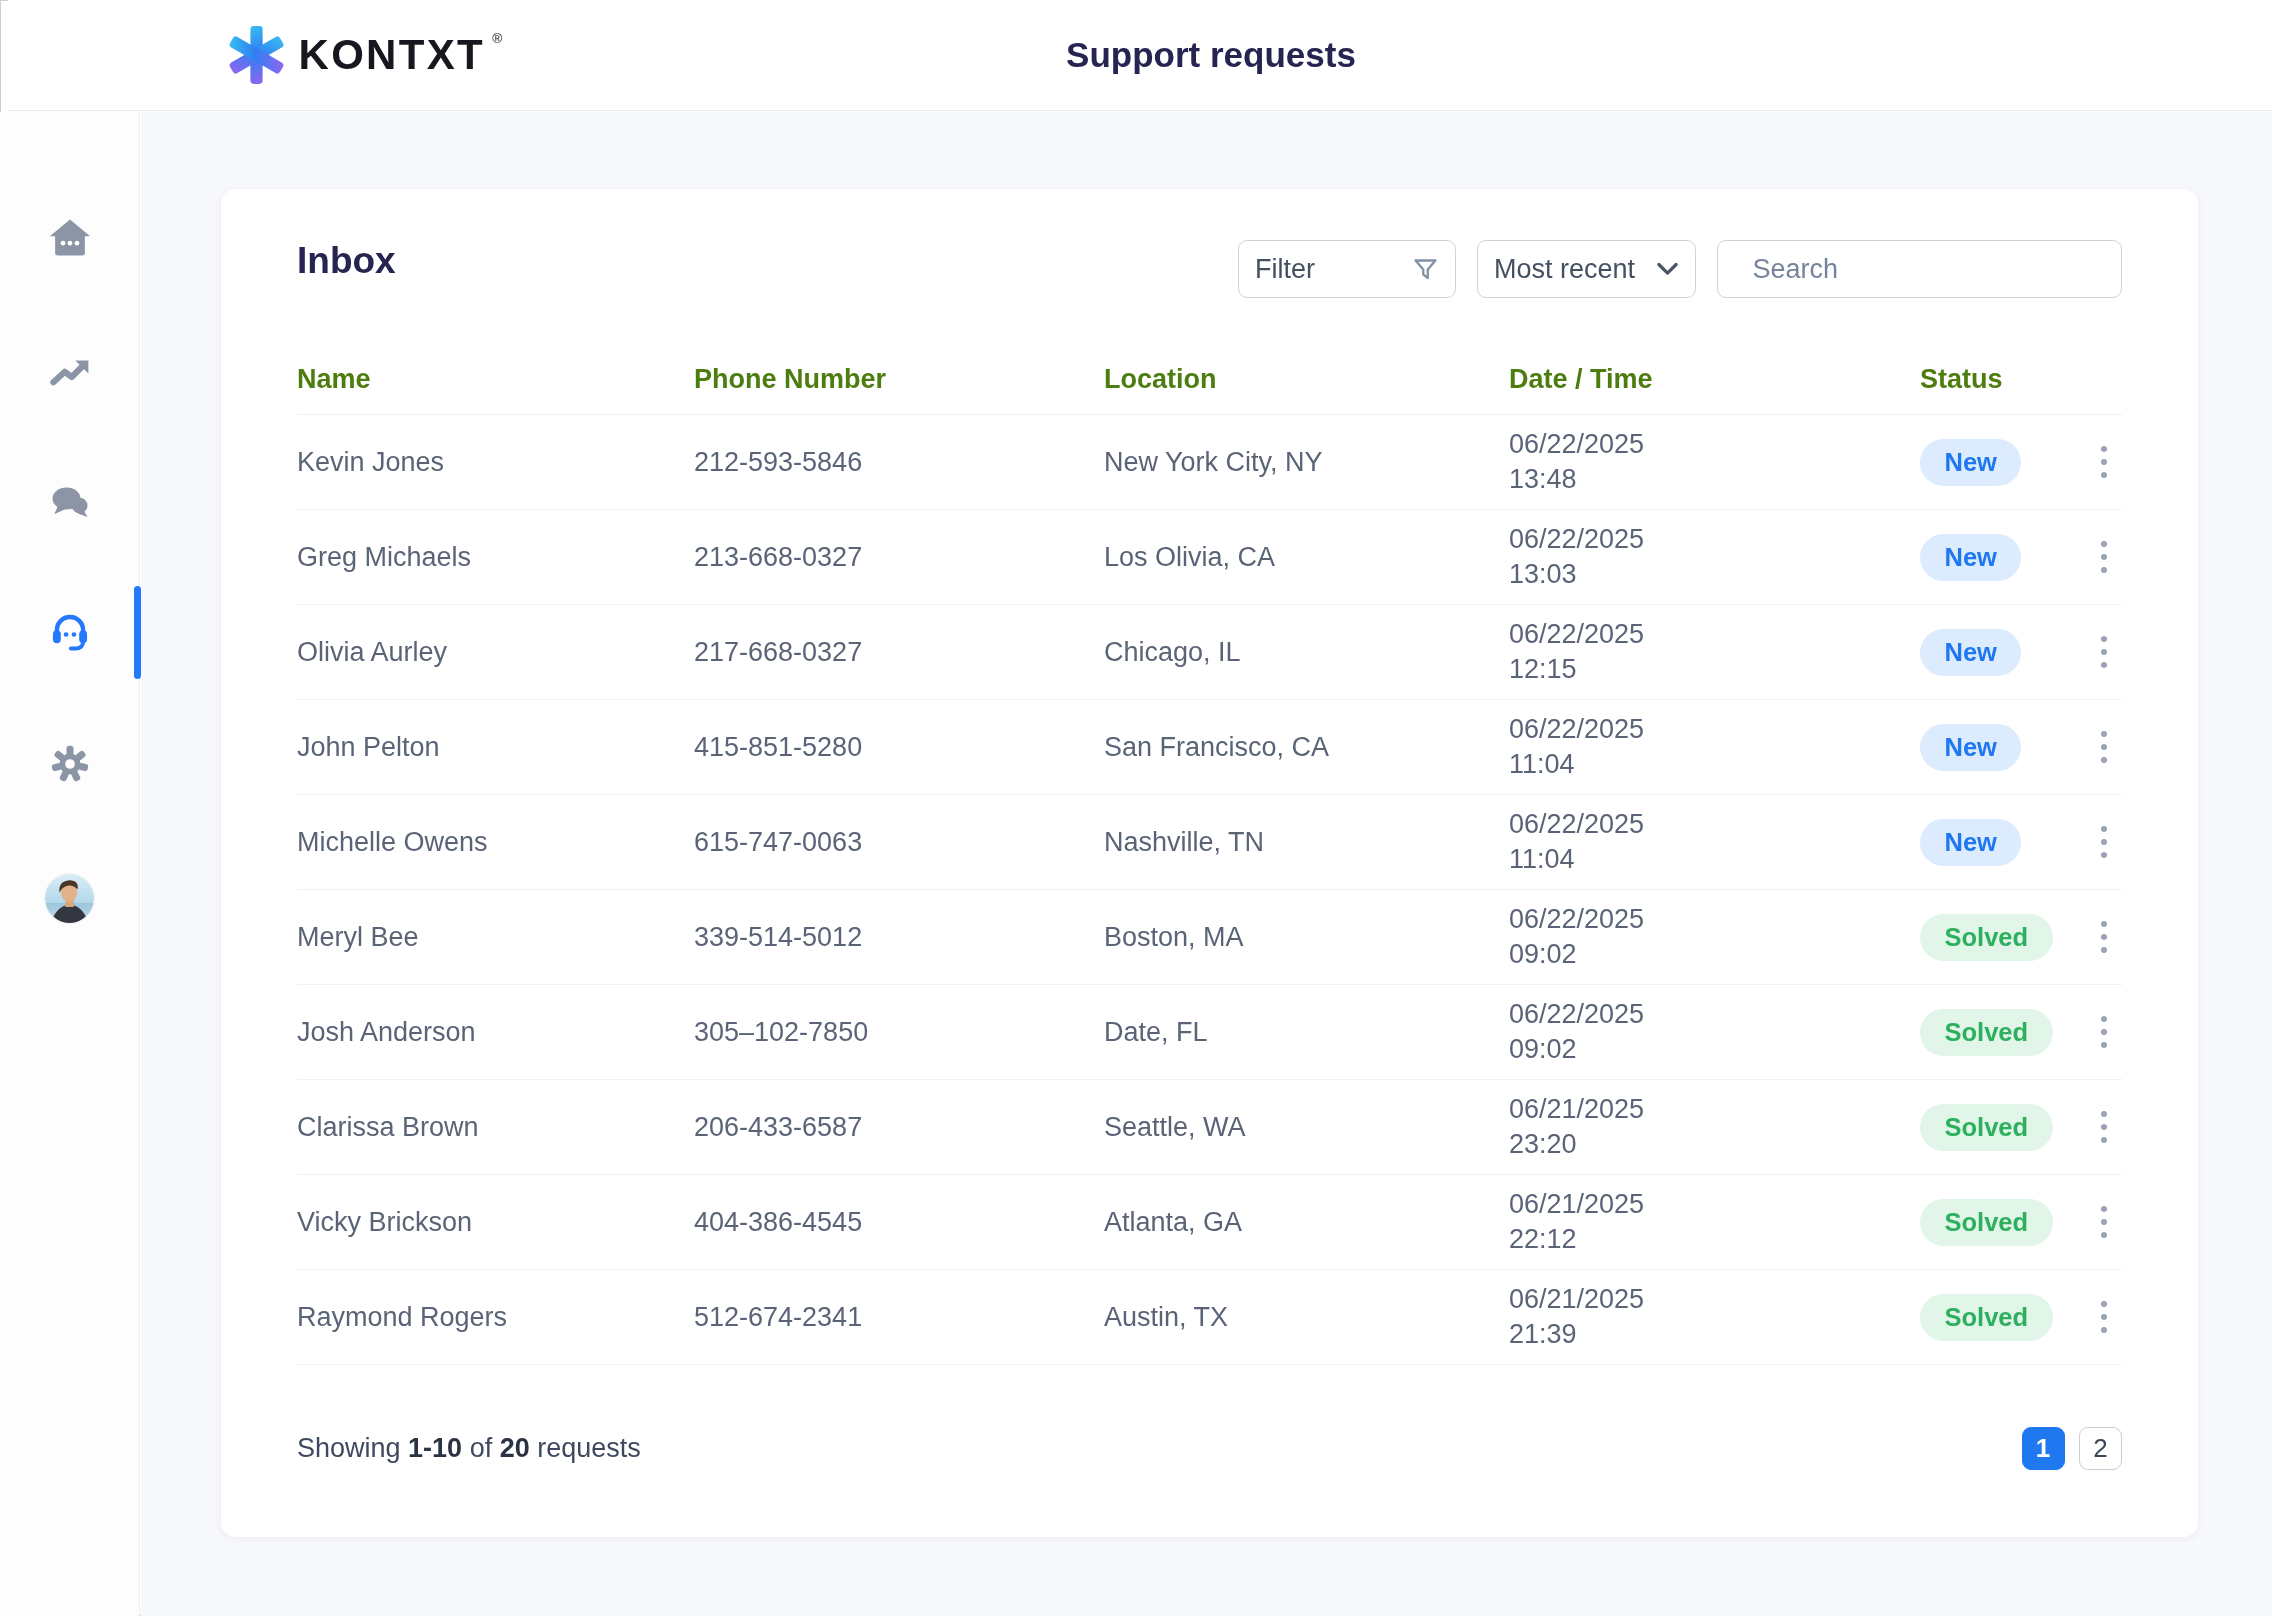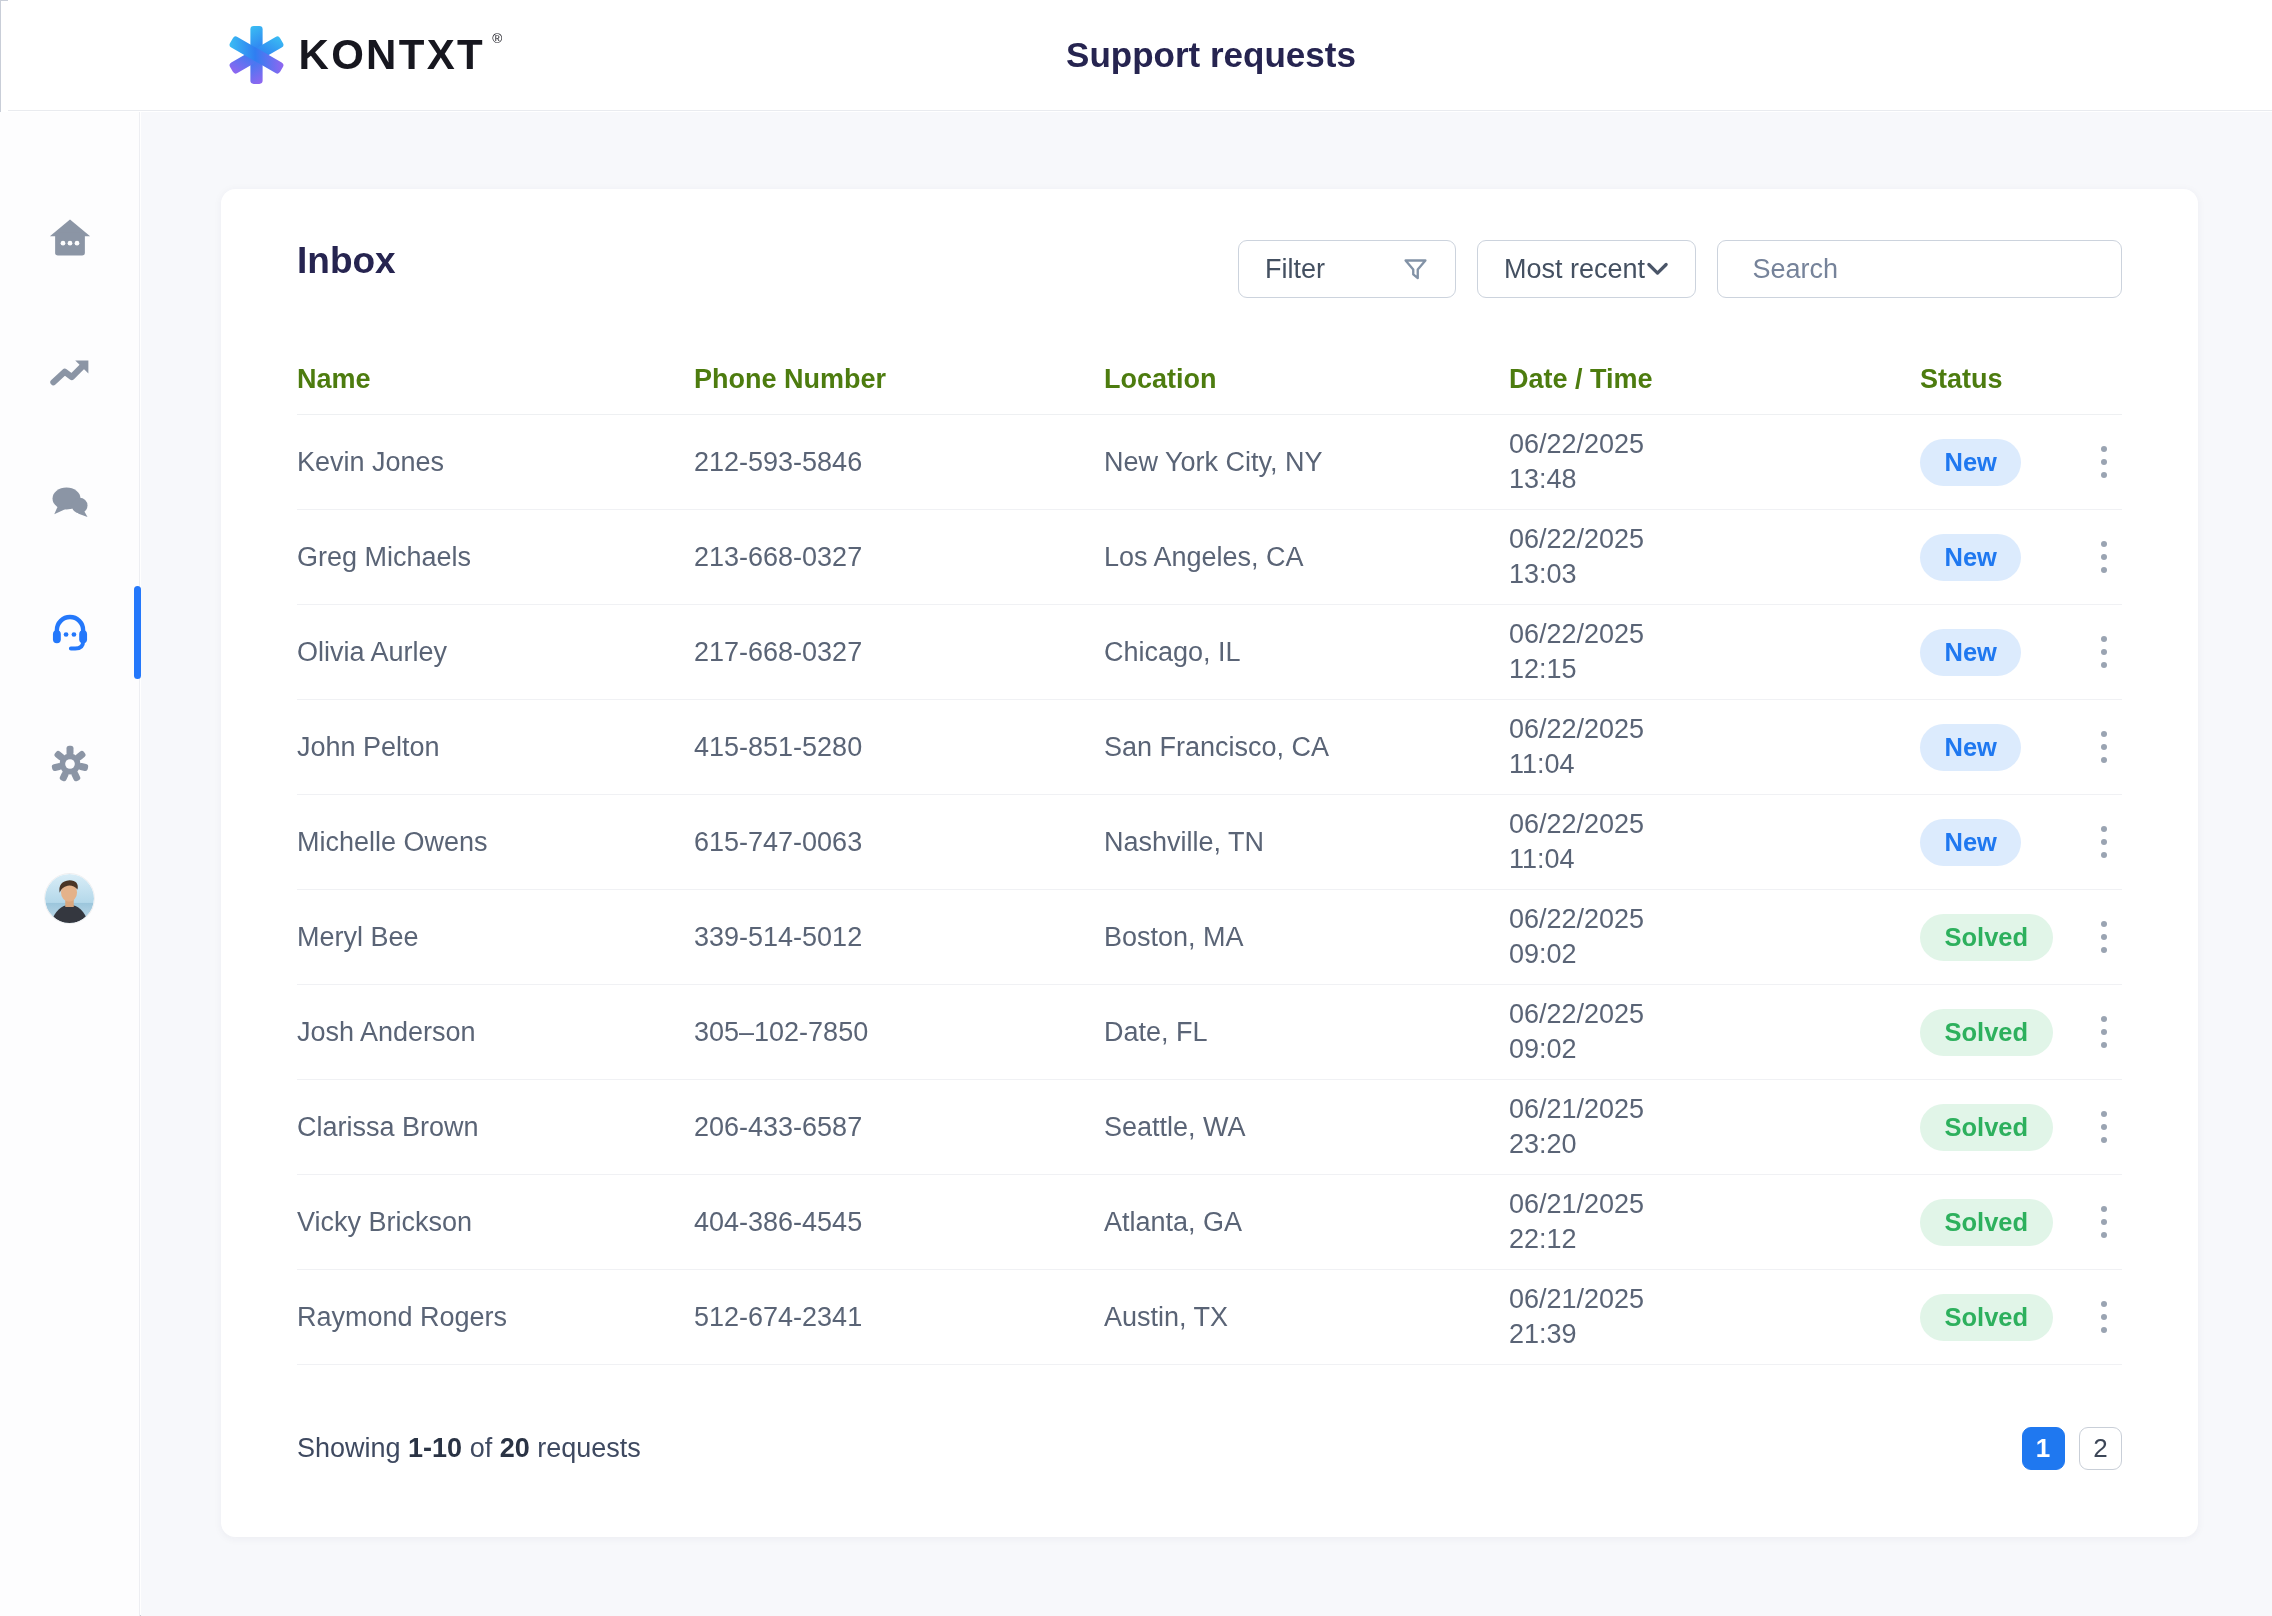--- a/index.html
+++ b/index.html
@@ -41,21 +41,21 @@
     background:#ffffff; border-radius:14.5px;
     box-shadow:0 1.8px 9px rgba(30,40,70,.05);
     text-decoration:underline;
   }
   .inbox-title { position:absolute; top:51px; left:76px; font-size:37px; font-weight:bold; color:#262450; }
   
   .controls { position:absolute; top:51px; right:76px; display:flex; gap:21px; align-items:center; }
   .ctrl-btn {
     height:58px; background:#fff; border:1.8px solid #ccd3dd; border-radius:9px;
     display:flex; align-items:center; justify-content:space-between;
-    padding:0 26px; font-size:27px; color:#44506 1; color:#445061; cursor:pointer; box-sizing:border-box;
+    padding:0 16px; font-size:27px; color:#44506 1; color:#445061; cursor:pointer; box-sizing:border-box;
     font-family:"Liberation Sans", sans-serif;
     text-align:center;
   }
   .ctrl-filter { width:218px; }
   .ctrl-sort { width:219px; }
   .search-box {
     width:405px; height:58px; background:#fff; border:1.8px solid #ccd3dd; border-radius:9px;
     display:flex; align-items:flex-start; gap:14.5px; padding:12px 18px; box-sizing:border-box;
   }
   .search-box input {
@@ -259,21 +259,21 @@
     <button class="kebab">
       <i></i>
               <i></i>
               <i></i>
     </button>
   </div>
 
   <div class="trow">
     <div>Greg Michaels</div>
     <div>213-668-0327</div>
-    <div>Los Angeles, CA</div>
+    <div>Los Olivia, CA</div>
     <div class="dt-cell">
       <div>06/22/2025</div>
       <div>13:03</div>
     </div>
     <span class="badge badge-new">New</span>
     <button class="kebab">
       <i></i>
               <i></i>
               <i></i>
     </button>

